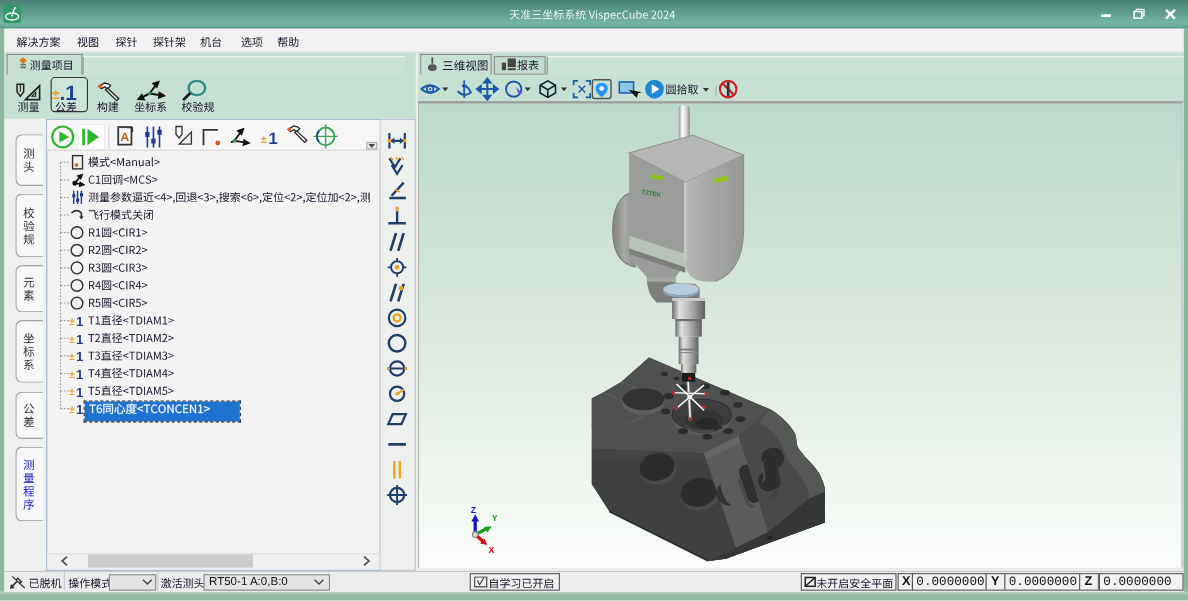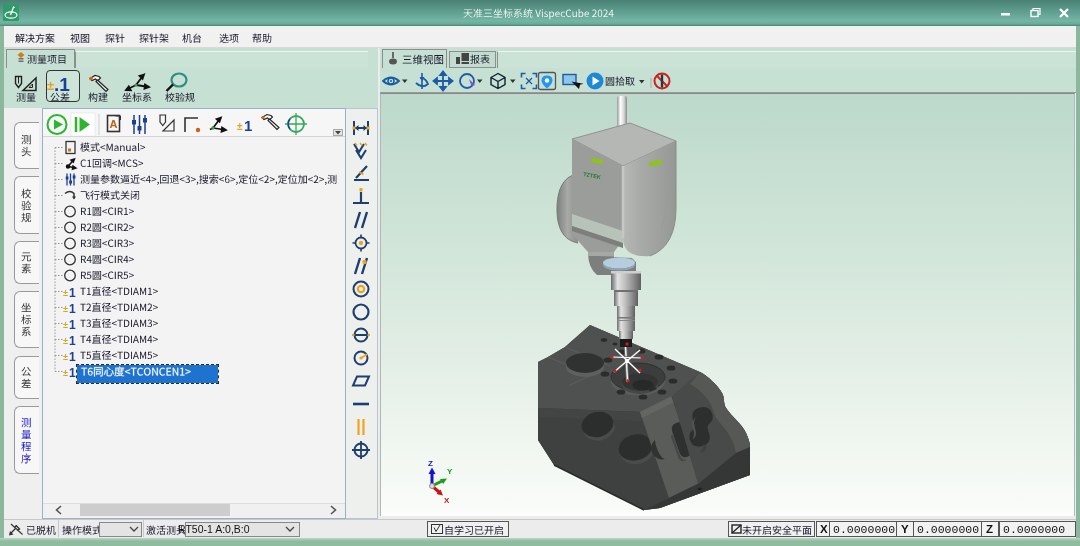--- a/index.html
+++ b/index.html
@@ -611,21 +611,21 @@
   </svg>
 <div class="abs" style="left:99px;top:522px;width:43px;height:15px;background:#e4e4e4;border:1px solid #888"></div>
 <svg class="abs" style="left:129px;top:526px" width="10" height="7">
     <path d="M1 1 L5 5 L9 1" fill="none" stroke="#444" stroke-width="1.3"></path>
   </svg>
 <div class="abs" style="left:143px;top:520px;width:1px;height:17px;background:#c8c8c8"></div>
 <svg style="position:absolute;left:145.5px;top:523.5px;overflow:visible" width="42" height="14">
     <path d="M3.4 4.5H5.2V5.3H3.4ZM3.4 3.2H5.2V4H3.4ZM0.6 2.1C1.1 2.5 1.7 3 2 3.4L2.5 2.9C2.2 2.6 1.6 2.1 1.1 1.7ZM0.4 4.9C0.8 5.2 1.4 5.7 1.7 6L2.2 5.5C1.9 5.2 1.2 4.7 0.8 4.5ZM0.5 10.3 1.1 10.7C1.5 9.8 2 8.5 2.3 7.5L1.8 7.1C1.4 8.2 0.8 9.5 0.5 10.3ZM6.9 1.6C6.7 3.1 6.4 4.7 5.8 5.7V2.6H4.4L4.8 1.7L4 1.6C4 1.9 3.8 2.3 3.7 2.6H2.8V5.8H5.8C5.9 6 6.1 6.2 6.2 6.3C6.4 6.1 6.5 5.8 6.7 5.5C6.8 6.4 7.1 7.4 7.5 8.4C7.1 9.2 6.5 9.8 5.8 10.3C5.9 10.5 6.2 10.7 6.3 10.8C6.9 10.3 7.4 9.8 7.8 9.1C8.2 9.7 8.6 10.3 9.2 10.8C9.3 10.6 9.6 10.3 9.7 10.2C9.1 9.7 8.6 9.1 8.2 8.4C8.7 7.2 9 5.8 9.1 4.2H9.6V3.5H7.3C7.4 2.9 7.5 2.3 7.6 1.7ZM3.7 6.1 3.9 6.6H2.4V7.2H3.4V7.6C3.4 8.3 3.2 9.5 2 10.4C2.1 10.5 2.4 10.7 2.5 10.8C3.5 10.1 3.8 9.3 3.9 8.5H5.1C5 9.5 5 9.9 4.9 10C4.8 10 4.8 10.1 4.6 10.1C4.5 10.1 4.2 10.1 3.8 10C3.9 10.2 4 10.4 4 10.6C4.4 10.7 4.7 10.7 4.9 10.6C5.2 10.6 5.3 10.6 5.5 10.4C5.6 10.2 5.7 9.6 5.8 8.2C5.8 8.1 5.8 7.9 5.8 7.9H4V7.6V7.2H6.1V6.6H4.6C4.5 6.4 4.4 6.1 4.3 5.9ZM8.5 4.2C8.4 5.5 8.2 6.6 7.8 7.6C7.4 6.5 7.2 5.4 7.1 4.3L7.1 4.2Z M10.9 2.3C11.5 2.6 12.4 3.1 12.8 3.4L13.2 2.8C12.8 2.5 11.9 2 11.3 1.7ZM10.4 5C11 5.3 11.9 5.8 12.3 6.1L12.7 5.5C12.3 5.2 11.4 4.8 10.8 4.5ZM10.7 10.2 11.3 10.7C11.9 9.7 12.6 8.5 13.1 7.4L12.6 6.9C12 8.1 11.2 9.4 10.7 10.2ZM13.2 4.5V5.2H16.1V6.9H13.9V10.8H14.6V10.4H18.2V10.7H18.9V6.9H16.8V5.2H19.6V4.5H16.8V2.8C17.7 2.6 18.5 2.4 19.1 2.2L18.5 1.6C17.4 2 15.4 2.3 13.7 2.5C13.8 2.7 13.8 3 13.9 3.2C14.6 3.1 15.4 3 16.1 2.9V4.5ZM14.6 9.7V7.6H18.2V9.7Z M24.9 9.1C25.4 9.6 26 10.3 26.2 10.7L26.7 10.4C26.4 10 25.8 9.3 25.3 8.8ZM23.1 2.2V8.5H23.7V2.8H25.9V8.4H26.5V2.2ZM28.7 1.7V9.9C28.7 10.1 28.6 10.1 28.5 10.1C28.3 10.1 27.9 10.1 27.3 10.1C27.4 10.3 27.5 10.6 27.6 10.8C28.2 10.8 28.7 10.8 28.9 10.6C29.2 10.5 29.3 10.3 29.3 9.9V1.7ZM27.3 2.5V8.5H27.9V2.5ZM24.5 3.5V7C24.5 8.2 24.3 9.5 22.6 10.3C22.7 10.4 22.9 10.7 23 10.8C24.8 9.9 25 8.4 25 7V3.5ZM20.8 2.2C21.4 2.5 22.1 3 22.4 3.3L22.9 2.7C22.5 2.4 21.8 2 21.3 1.7ZM20.4 4.9C20.9 5.2 21.7 5.7 22 6L22.5 5.4C22.1 5.1 21.4 4.7 20.8 4.4ZM20.6 10.3 21.3 10.7C21.7 9.8 22.2 8.5 22.5 7.5L21.9 7.1C21.5 8.2 21 9.5 20.6 10.3Z M35.4 8.3C36.7 9 38.1 9.9 38.9 10.7L39.4 10.1C38.6 9.3 37.2 8.5 35.8 7.8ZM31.9 2.6C32.7 2.9 33.7 3.4 34.2 3.8L34.6 3.2C34.1 2.8 33.1 2.3 32.3 2ZM31 4.4C31.8 4.7 32.8 5.3 33.3 5.7L33.8 5.1C33.3 4.7 32.3 4.2 31.5 3.9ZM30.6 6.2V6.9H34.8C34.3 8.4 33.1 9.5 30.6 10.1C30.7 10.3 30.9 10.6 31 10.8C33.8 10 35.1 8.7 35.6 6.9H39.5V6.2H35.8C36 4.9 36 3.4 36.1 1.7H35.3C35.3 3.4 35.3 4.9 35 6.2Z" fill="#1a1a2e"></path>
   </svg>
 <div class="abs" style="left:185px;top:522px;width:115px;height:15px;background:#e4e4e4;border:1px solid #888"></div>
-<div class="abs" style="left:178px;top:523px;font:10.5px 'Liberation Sans';line-height:13px;color:#111">RT50-1 A:0,B:0</div>
+<div class="abs" style="left:190px;top:523px;font:10.5px 'Liberation Sans';line-height:13px;color:#111">RT50-1 A:0,B:0</div>
 <svg class="abs" style="left:285px;top:526px" width="10" height="7">
     <path d="M1 1 L5 5 L9 1" fill="none" stroke="#444" stroke-width="1.3"></path>
   </svg>
 <div class="abs" style="left:427px;top:521px;width:82px;height:16px;background:#f0f0f0;border:1px solid #555"></div>
 <svg class="abs" style="left:431px;top:524px" width="13" height="11">
     <rect x="0.5" y="0.5" width="11" height="9" fill="none" stroke="#333"></rect>
     <path d="M3 3.5 l2 4 l4 -6.5" stroke="#333" fill="none"></path>
   </svg>
 <svg style="position:absolute;left:444px;top:523.5px;overflow:visible" width="62" height="14">
     <path d="M2.4 5.9H7.7V7.4H2.4ZM2.4 5.2V3.7H7.7V5.2ZM2.4 8.1H7.7V9.5H2.4ZM4.5 1.6C4.5 2 4.3 2.5 4.2 3H1.6V10.8H2.4V10.2H7.7V10.8H8.5V3H4.9C5.1 2.6 5.3 2.1 5.4 1.7Z M14.6 6.5V7.2H10.6V8H14.6V9.9C14.6 10 14.6 10.1 14.4 10.1C14.1 10.1 13.5 10.1 12.7 10.1C12.8 10.3 13 10.6 13 10.8C13.9 10.8 14.5 10.8 14.9 10.7C15.2 10.6 15.4 10.3 15.4 9.9V8H19.5V7.2H15.4V6.8C16.3 6.5 17.2 5.9 17.8 5.3L17.4 4.9L17.2 5H12.3V5.6H16.4C15.8 6 15.2 6.3 14.6 6.5ZM14.2 1.8C14.5 2.2 14.9 2.8 15 3.3H12.8L13.2 3.1C13 2.7 12.6 2.1 12.2 1.7L11.6 2C11.9 2.4 12.3 2.9 12.5 3.3H10.8V5.2H11.5V3.9H18.5V5.2H19.3V3.3H17.6C18 2.9 18.3 2.4 18.6 1.9L17.9 1.7C17.6 2.1 17.2 2.8 16.8 3.3H15.2L15.7 3.1C15.6 2.6 15.2 2 14.9 1.5Z M22.3 4.4C23.2 5 24.4 5.9 25 6.5L25.5 5.9C24.9 5.3 23.7 4.5 22.8 3.9ZM21 8.7 21.3 9.4C22.8 8.9 25.1 8.1 27.2 7.4L27 6.7C24.9 7.4 22.5 8.2 21 8.7ZM21.2 2.3V3H28.1C28.1 7.7 28 9.5 27.6 9.8C27.6 10 27.4 10 27.2 10C27 10 26.4 10 25.7 10C25.8 10.2 25.9 10.5 25.9 10.7C26.5 10.7 27.1 10.7 27.5 10.7C27.9 10.7 28.1 10.6 28.4 10.2C28.7 9.7 28.8 8 28.9 2.8C28.9 2.6 28.9 2.3 28.9 2.3Z M30.9 2.2V3H37.5V5.6H32.2V4H31.5V9C31.5 10.2 32 10.5 33.6 10.5C34 10.5 37 10.5 37.4 10.5C39 10.5 39.3 10 39.5 8.1C39.3 8.1 39 8 38.8 7.8C38.6 9.4 38.5 9.8 37.4 9.8C36.7 9.8 34.1 9.8 33.5 9.8C32.5 9.8 32.2 9.6 32.2 9V6.3H37.5V6.8H38.2V2.2Z M46.5 3V5.8H43.7V5.4V3ZM40.5 5.8V6.5H42.9C42.7 7.9 42.2 9.2 40.5 10.3C40.7 10.4 41 10.7 41.1 10.8C43 9.7 43.5 8.1 43.6 6.5H46.5V10.8H47.3V6.5H49.5V5.8H47.3V3H49.2V2.2H40.9V3H42.9V5.4L42.9 5.8Z M52.8 6.9V10.8H53.5V10.1H58.1V10.7H58.9V6.9ZM53.5 9.4V7.6H58.1V9.4ZM54.4 1.8C54.6 2.2 54.8 2.7 55 3H51.5V5.4C51.5 6.9 51.4 8.9 50.4 10.3C50.5 10.4 50.9 10.7 51 10.8C52 9.4 52.3 7.4 52.3 5.8H58.7V3H55.4L55.8 2.9C55.6 2.6 55.3 2 55.1 1.6ZM52.3 3.7H57.9V5.1H52.3Z" fill="#1a1a2e"></path>

